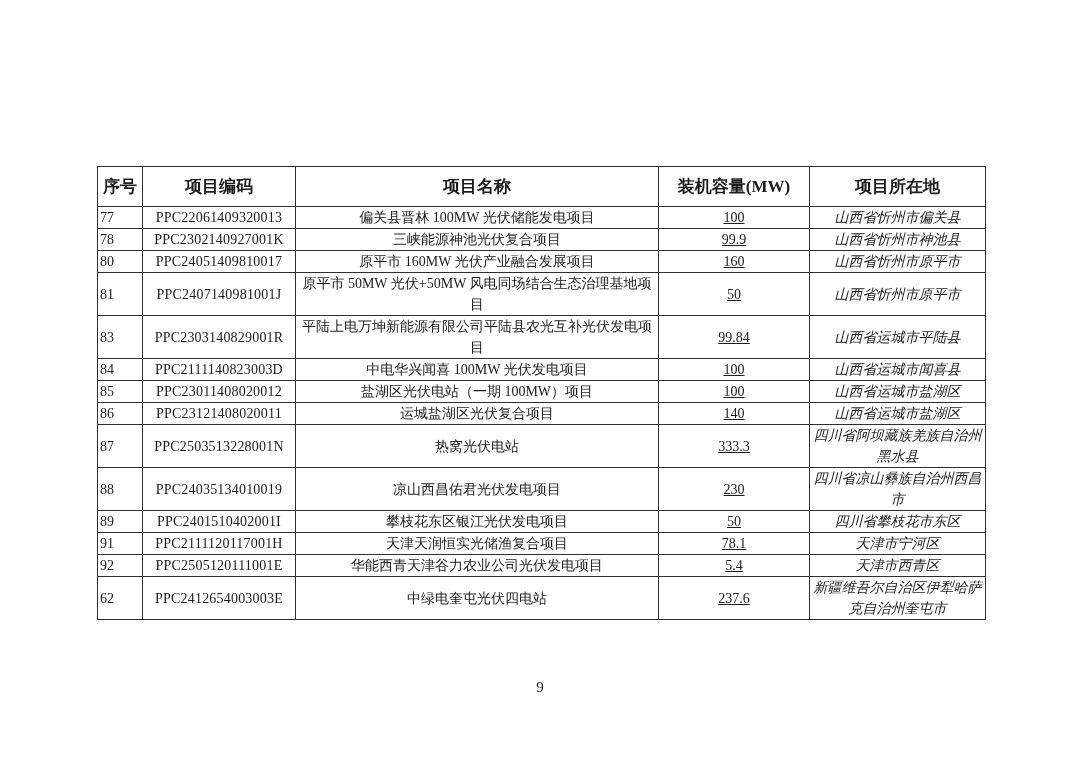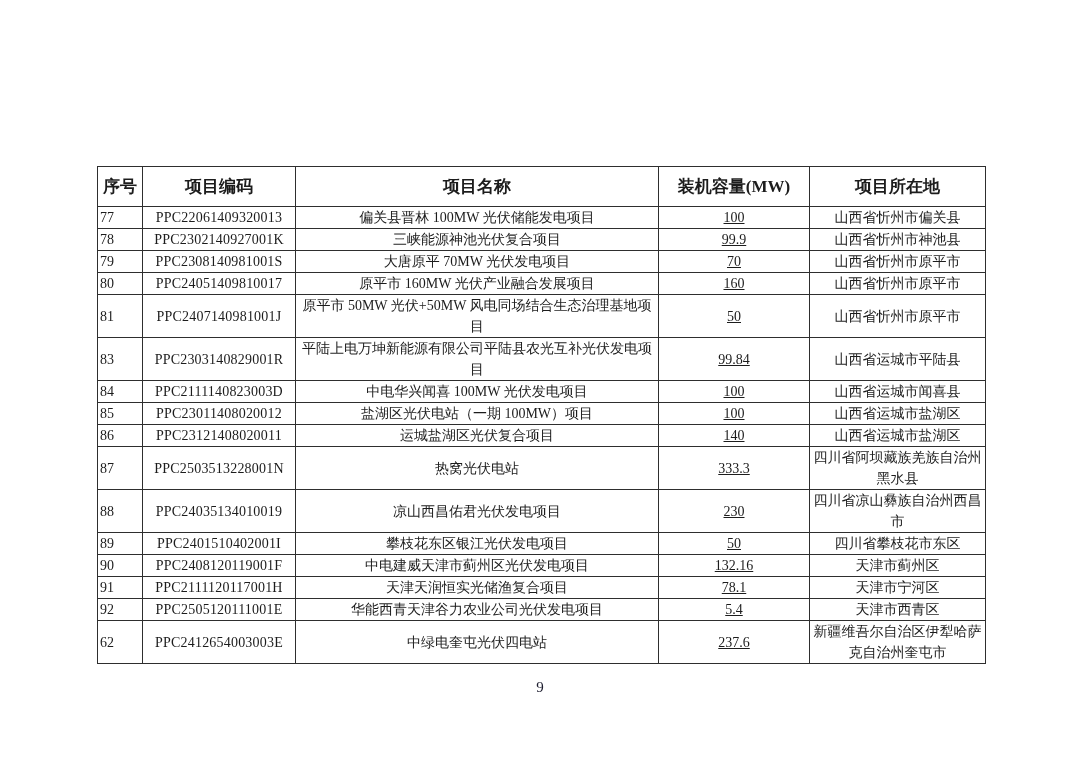--- a/index.html
+++ b/index.html
@@ -36,21 +36,21 @@
     font-size: 17px;
     font-weight: bold;
     text-align: center;
     padding: 0;
   }
   table.projects tbody td { height: 20px; }
   td.c-no   { text-align: left; }
   td.c-code { text-align: center; letter-spacing: 0.2px; }
   td.c-name { text-align: center; padding: 0 3px; }
   td.c-cap  { text-align: center; text-decoration: underline; }
-  td.c-loc  { text-align: center; }
+  td.c-loc  { text-align: center; font-style: italic; }
   .page-number {
     position: absolute;
     left: 0; top: 679px;
     width: 1080px;
     text-align: center;
     font-size: 15px;
     color: #1c1c2e;
   }
 </style>
 </head>
@@ -82,27 +82,20 @@
     <td class="c-name">偏关县晋林 100MW 光伏储能发电项目</td>
     <td class="c-cap">100</td>
     <td class="c-loc">山西省忻州市偏关县</td>
   </tr>
         <tr>
     <td class="c-no">78</td>
     <td class="c-code">PPC2302140927001K</td>
     <td class="c-name">三峡能源神池光伏复合项目</td>
     <td class="c-cap">99.9</td>
     <td class="c-loc">山西省忻州市神池县</td>
-  </tr>
-        <tr>
-    <td class="c-no">79</td>
-    <td class="c-code">PPC2308140981001S</td>
-    <td class="c-name">大唐原平 70MW 光伏发电项目</td>
-    <td class="c-cap">70</td>
-    <td class="c-loc">山西省忻州市原平市</td>
   </tr>
         <tr>
     <td class="c-no">80</td>
     <td class="c-code">PPC24051409810017</td>
     <td class="c-name">原平市 160MW 光伏产业融合发展项目</td>
     <td class="c-cap">160</td>
     <td class="c-loc">山西省忻州市原平市</td>
   </tr>
         <tr>
     <td class="c-no">81</td>
@@ -154,27 +147,20 @@
     <td class="c-loc">四川省凉山彝族自治州西昌市</td>
   </tr>
         <tr>
     <td class="c-no">89</td>
     <td class="c-code">PPC2401510402001I</td>
     <td class="c-name">攀枝花东区银江光伏发电项目</td>
     <td class="c-cap">50</td>
     <td class="c-loc">四川省攀枝花市东区</td>
   </tr>
         <tr>
-    <td class="c-no">90</td>
-    <td class="c-code">PPC2408120119001F</td>
-    <td class="c-name">中电建威天津市蓟州区光伏发电项目</td>
-    <td class="c-cap">132.16</td>
-    <td class="c-loc">天津市蓟州区</td>
-  </tr>
-        <tr>
     <td class="c-no">91</td>
     <td class="c-code">PPC2111120117001H</td>
     <td class="c-name">天津天润恒实光储渔复合项目</td>
     <td class="c-cap">78.1</td>
     <td class="c-loc">天津市宁河区</td>
   </tr>
         <tr>
     <td class="c-no">92</td>
     <td class="c-code">PPC2505120111001E</td>
     <td class="c-name">华能西青天津谷力农业公司光伏发电项目</td>

